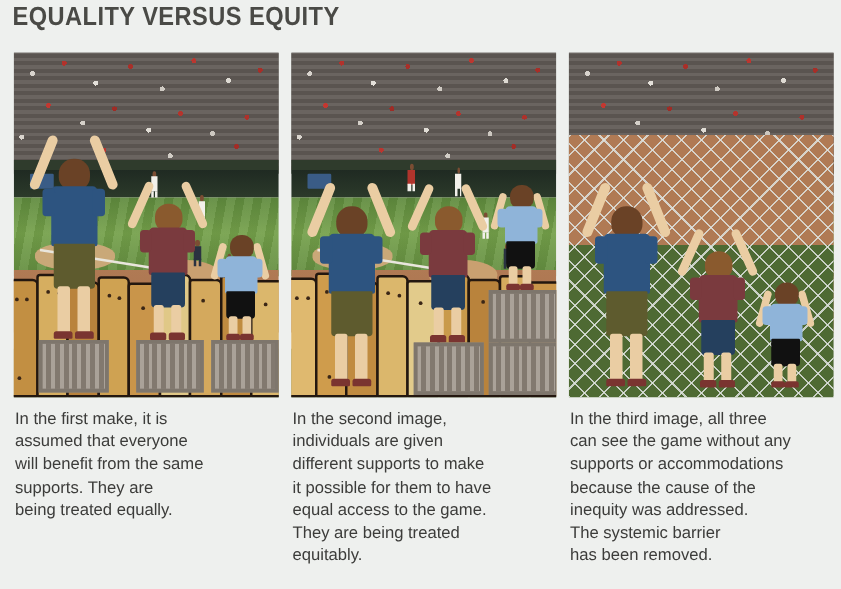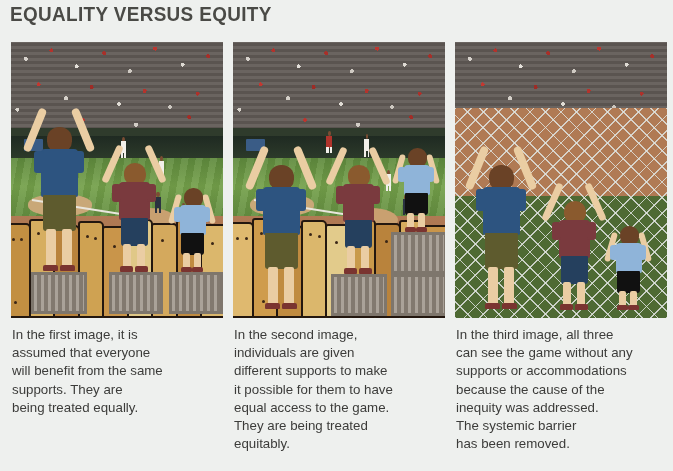--- a/index.html
+++ b/index.html
@@ -499,21 +499,21 @@
         <div class="leg" style="left:12px;top:77px;width:7px;height:16px;"></div>
         <div class="leg" style="right:12px;top:77px;width:7px;height:16px;"></div>
         <div class="shoe" style="left:10px;top:91px;width:11px;height:5px;"></div>
         <div class="shoe" style="right:10px;top:91px;width:11px;height:5px;"></div>
       </div>
     </div>
 
   </div>
 
   <div class="captions">
-    <div class="cap c1">In the first image, it is
+    <div class="cap c1">In the first make, it is
 assumed that everyone
 will benefit from the same
 supports. They are
 being treated equally.</div>
     <div class="cap c2">In the second image,
 individuals are given
 different supports to make
 it possible for them to have
 equal access to the game.
 They are being treated

